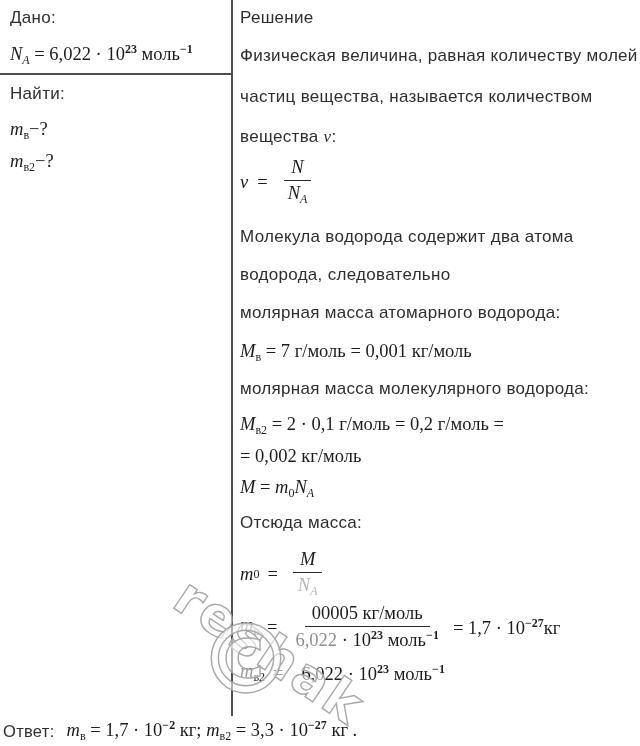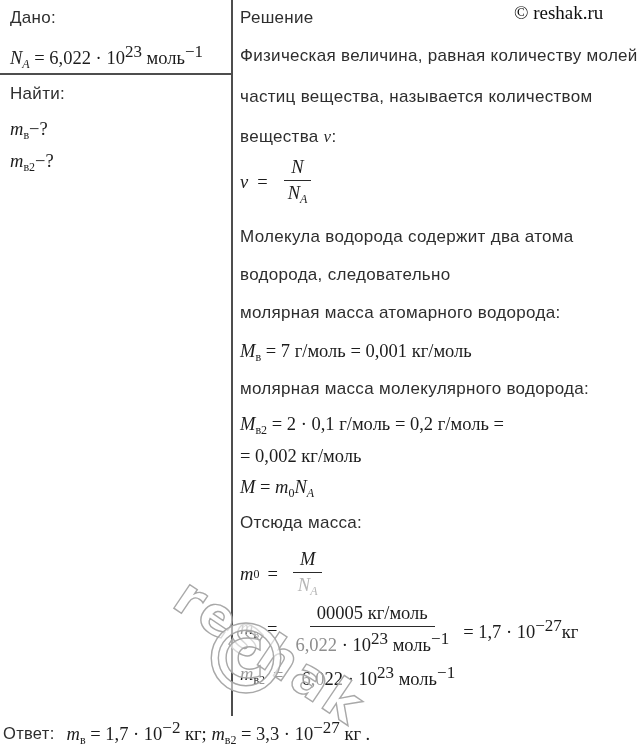--- a/index.html
+++ b/index.html
@@ -4,21 +4,21 @@
 <style>
   html,body{margin:0;padding:0;background:#ffffff;}
   .sheet{position:relative;width:640px;height:746px;background:#fff;overflow:hidden;
          font-family:"Liberation Sans",sans-serif;color:#2b2b2b;}
   .abs{position:absolute;}
   .txt{font-family:"Liberation Sans",sans-serif;font-size:17px;letter-spacing:.3px;
        color:#2e2e2e;white-space:nowrap;}
   .math{font-family:"Liberation Serif",serif;font-size:18.5px;color:#1c1c1c;white-space:nowrap;}
   .math .it, .it{font-style:italic;font-family:"Liberation Serif",serif;}
   .math sub{font-size:12px;vertical-align:-4px;}
-  .math sup{font-size:17px;vertical-align:7px;}
+  .math sup{font-size:12px;vertical-align:7px;font-weight:bold;}
   .frac{display:inline-flex;flex-direction:column;align-items:center;vertical-align:middle;margin:0 7px;}
   .frac .num{padding:0 7px 2px;border-bottom:1.6px solid #2a2a2a;line-height:1.15;text-align:center;}
   .frac .den{padding:2px 7px 0;line-height:1.15;text-align:left;}
   .eqline{position:absolute;display:flex;align-items:center;white-space:nowrap;}
   .hline{position:absolute;left:0;top:73px;width:233px;height:2px;background:#4d4d4d;}
   .vline{position:absolute;left:231px;top:0;width:2px;height:716px;background:#4d4d4d;}
   .logo{position:absolute;left:514px;top:2px;font-family:"Liberation Serif",serif;
         font-size:19px;color:#101010;white-space:nowrap;}
   .dim-a{color:#b5b5b5;}
   .dim-b{color:#8e8e8e;}
@@ -29,21 +29,20 @@
   .wm-mark{left:198px;top:612px;font-size:96px;line-height:1;}
 </style>
 </head>
 <body>
 
 <div class="sheet">
 
   <div class="hline"></div>
   <div class="vline"></div>
 
-  <div class="logo">© reshak.ru</div>
 
   <div>
     <div class="abs txt" style="left:10px;top:8px">Дано:</div>
     <div class="abs math" style="left:10px;top:42px"><span class="it">N</span><sub class="it">A</sub><span> = 6,022 · 10</span><sup>23</sup><span> моль</span><sup>−1</sup></div>
   </div>
 
   <div>
     <div class="abs txt" style="left:10px;top:84px">Найти:</div>
     <div class="abs math" style="left:10px;top:119px"><span class="it">m</span><sub>в</sub><span>−?</span></div>
     <div class="abs math" style="left:10px;top:151px"><span class="it">m</span><sub>в2</sub><span>−?</span></div>

